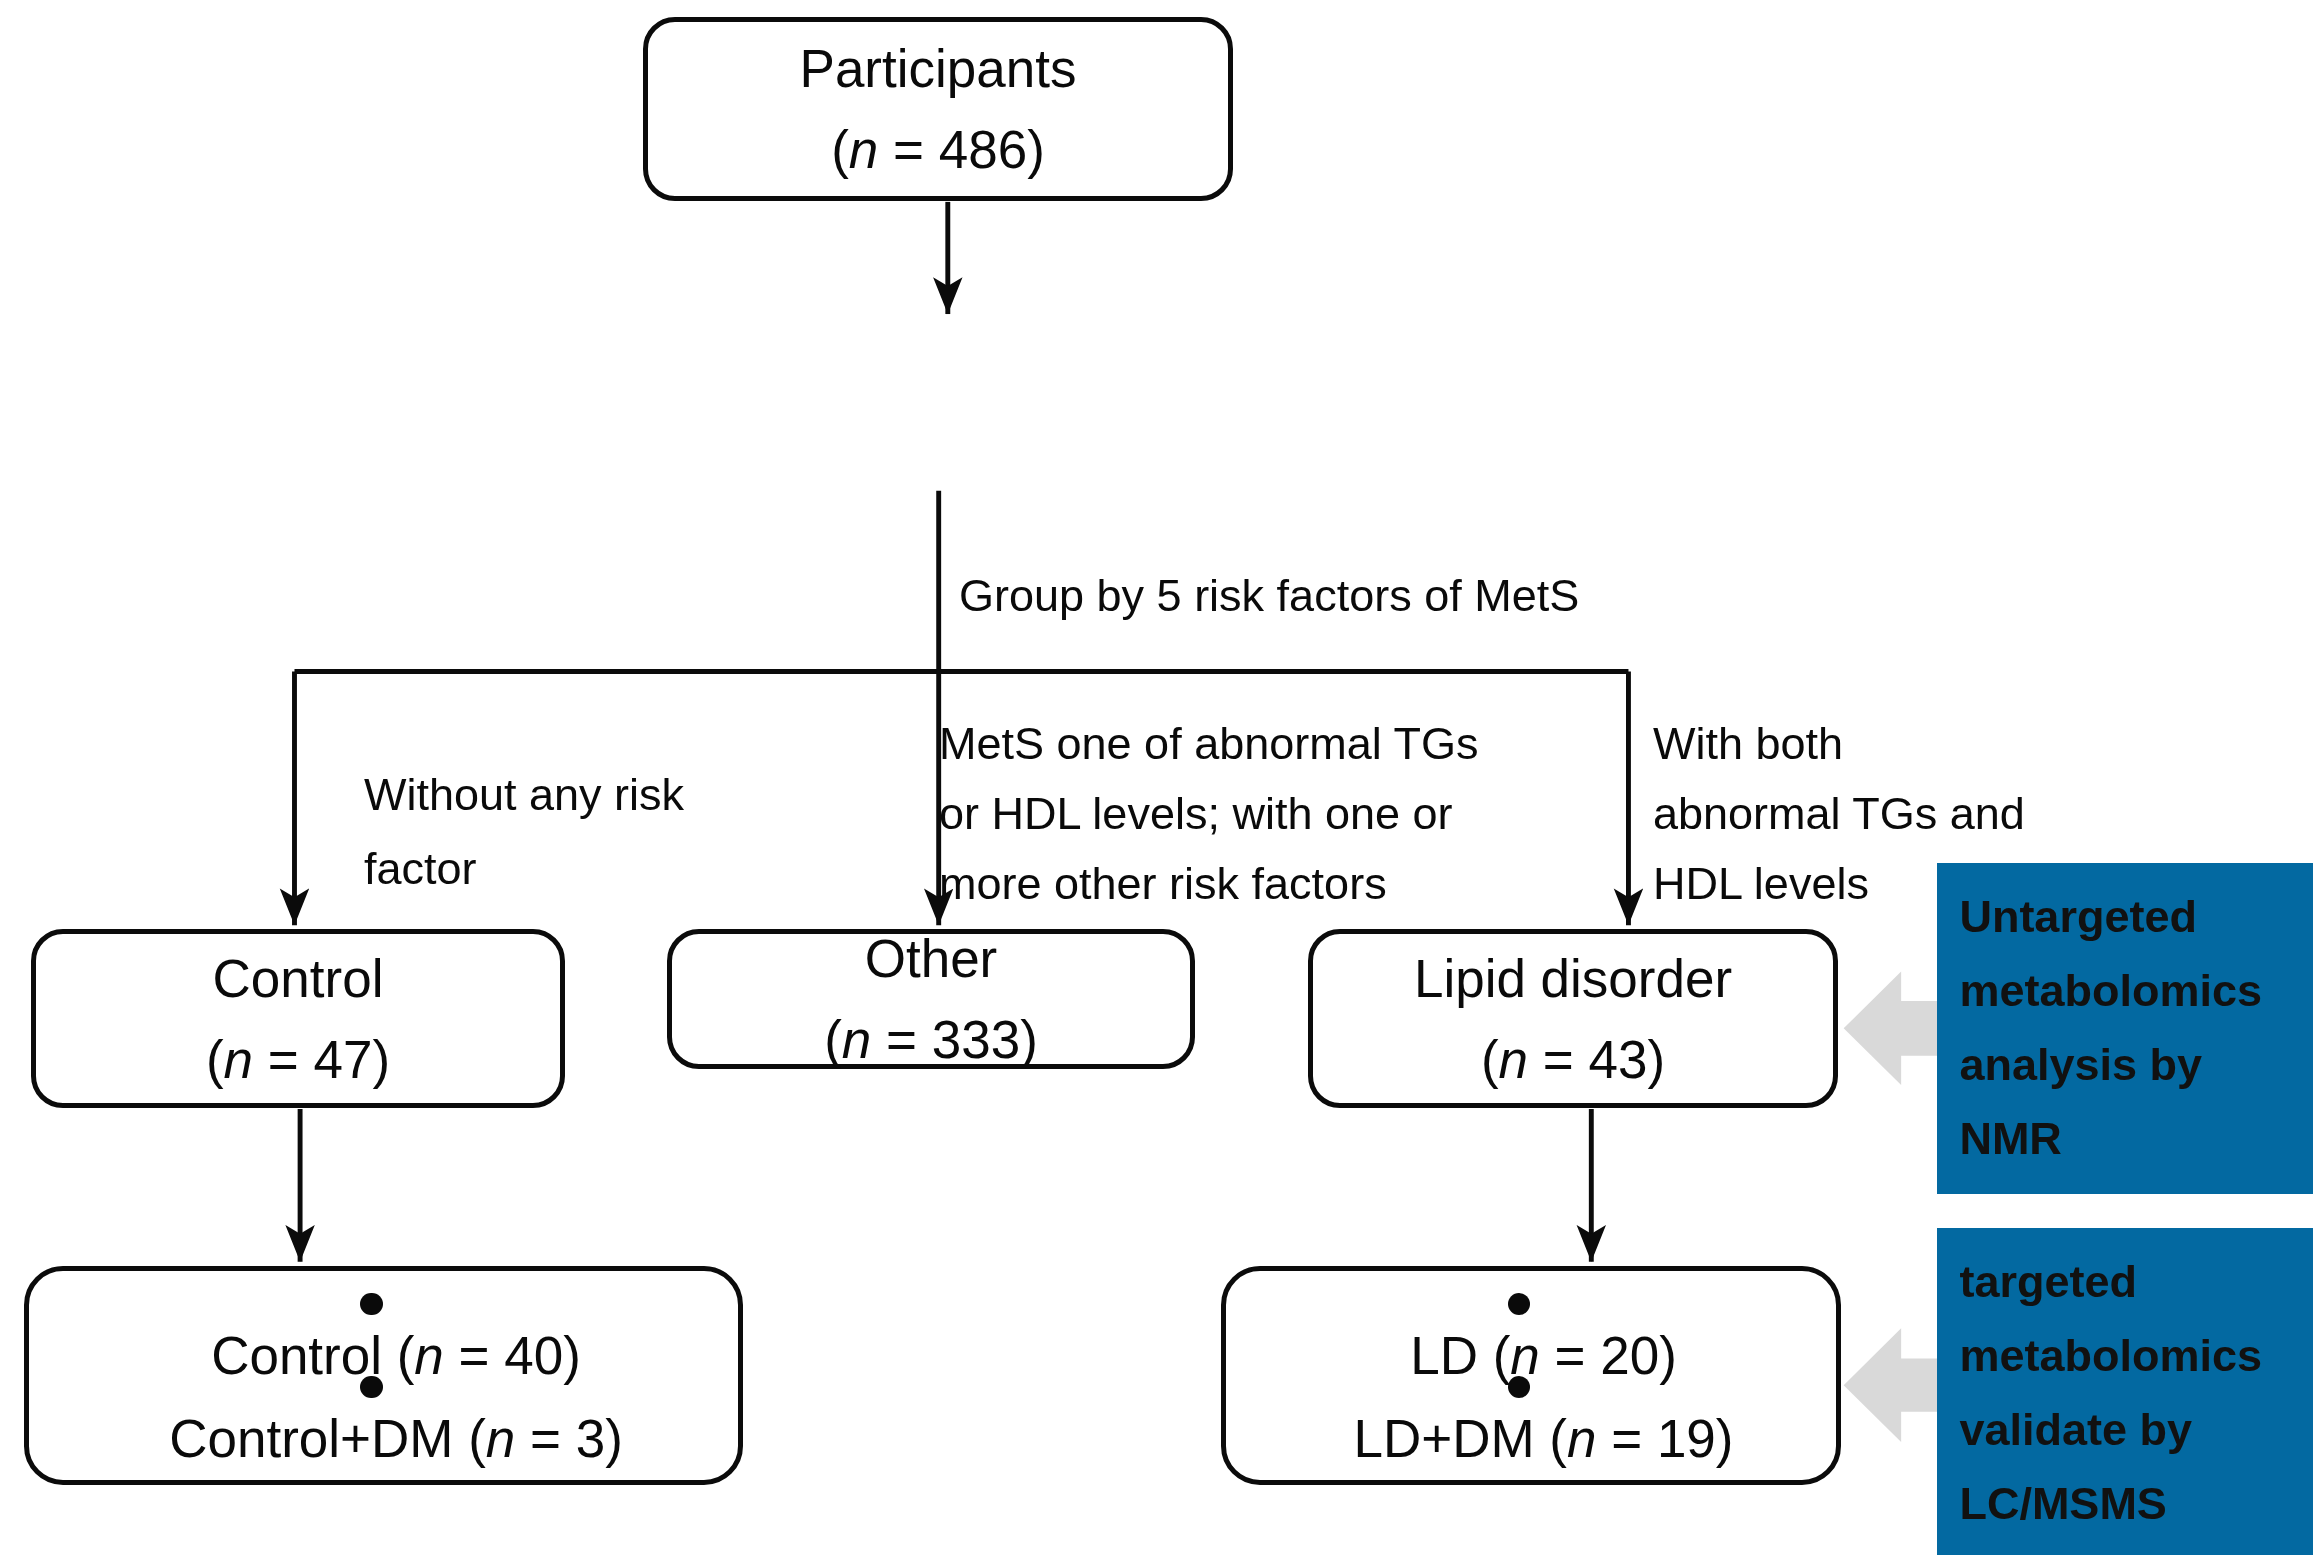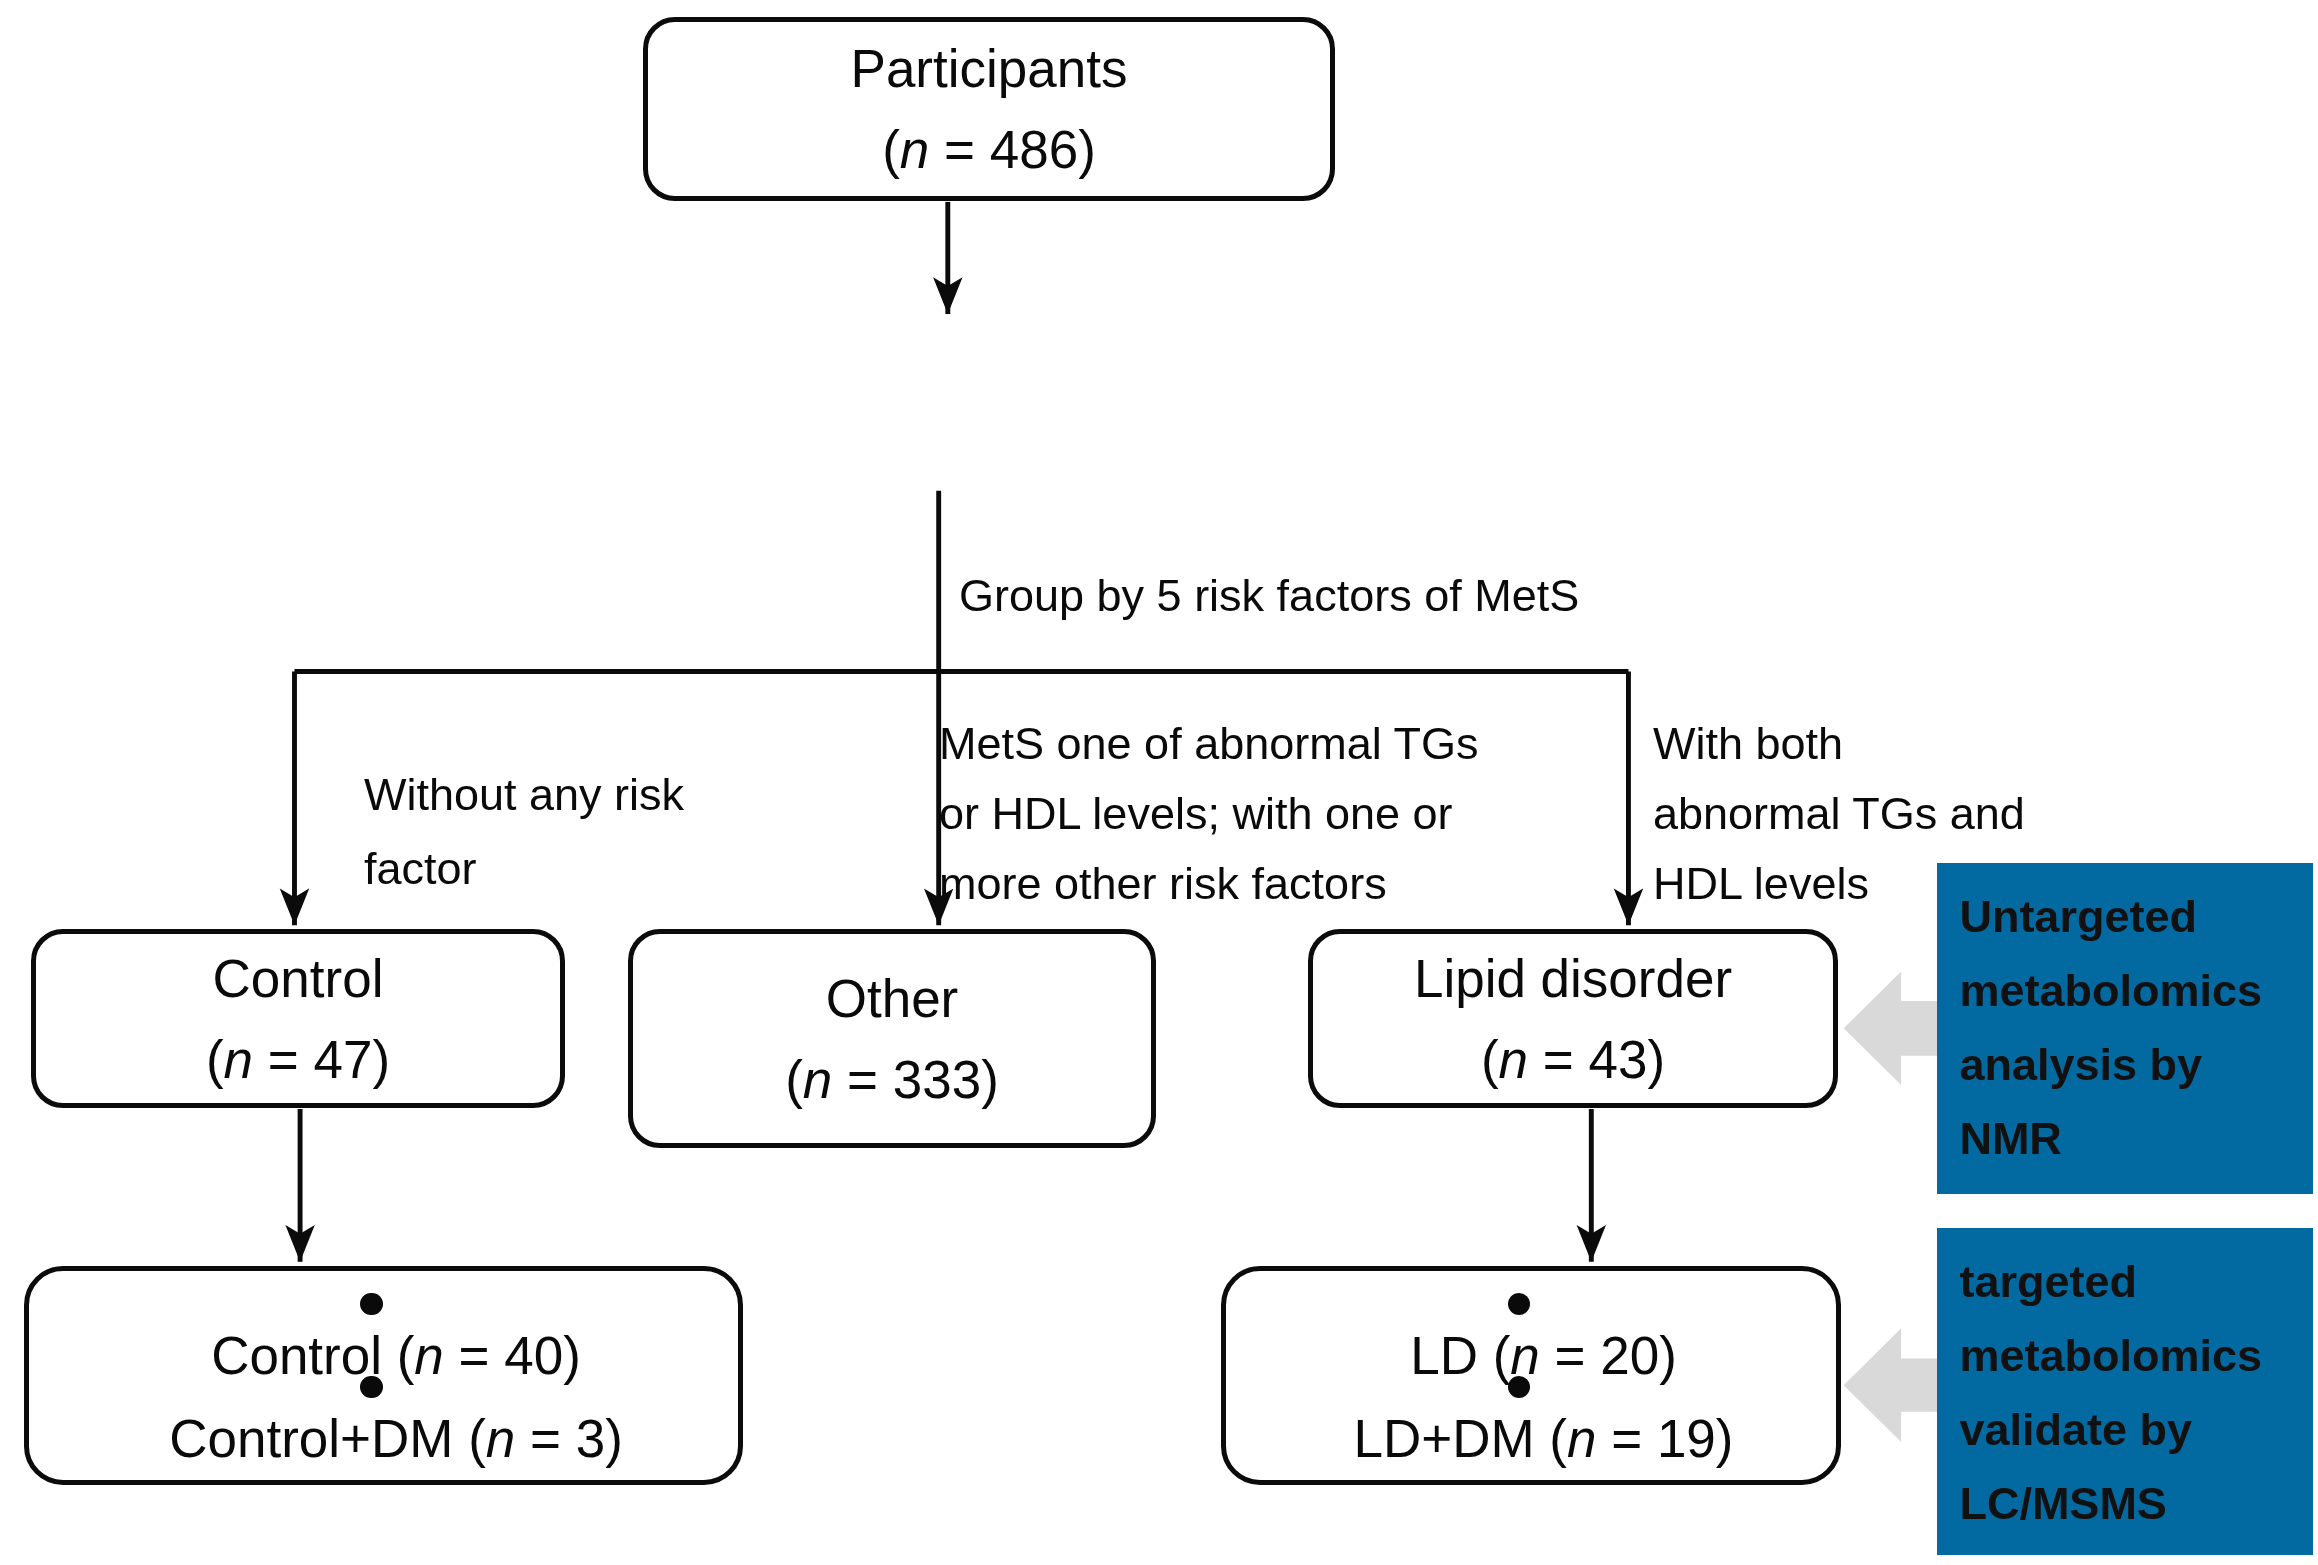--- a/index.html
+++ b/index.html
@@ -68,21 +68,21 @@
     <line x1="420" y1="958" x2="2323" y2="958"></line>
     <line x1="1339" y1="700" x2="1339" y2="1320" marker-end="url(#ah)"></line>
     <line x1="420" y1="958" x2="420" y2="1320" marker-end="url(#ah)"></line>
     <line x1="2323" y1="958" x2="2323" y2="1320" marker-end="url(#ah)"></line>
     <line x1="428" y1="1582" x2="428" y2="1800" marker-end="url(#ah)"></line>
     <line x1="2270" y1="1582" x2="2270" y2="1800" marker-end="url(#ah)"></line>
     <polygon class="block-arrow" points="2630,1467 2712,1386 2712,1428 2768,1428 2768,1506 2712,1506 2712,1548"></polygon>
     <polygon class="block-arrow" points="2630,1976 2712,1895 2712,1938 2768,1938 2768,2014 2712,2014 2712,2057"></polygon>
   </svg>
 
-  <div class="node" style="left:643px;top:17px;width:692px;height:184px;">
+  <div class="node" style="left:643px;top:17px;width:590px;height:184px;">
     <div>Participants</div>
     <div>(<i>n</i> = 486)</div>
   </div>
 
 
   <div class="flabel" style="left:959px;top:561px;">Group by 5 risk factors of MetS</div>
 
   <div class="flabel two" style="left:364px;top:758px;">Without any risk
 factor</div>
 
@@ -92,21 +92,21 @@
 
   <div class="flabel" style="left:1653px;top:709px;">With both
 abnormal TGs and
 HDL levels</div>
 
   <div class="node" style="left:31px;top:929px;width:534px;height:179px;">
     <div>Control</div>
     <div>(<i>n</i> = 47)</div>
   </div>
 
-  <div class="node" style="left:628px;top:929px;width:528px;height:219px;">
+  <div class="node" style="left:667px;top:929px;width:528px;height:140px;">
     <div>Other</div>
     <div>(<i>n</i> = 333)</div>
   </div>
 
   <div class="node" style="left:1308px;top:929px;width:530px;height:179px;">
     <div>Lipid disorder</div>
     <div>(<i>n</i> = 43)</div>
   </div>
 
   <div class="node sub" style="left:24px;top:1266px;width:719px;height:219px;">

